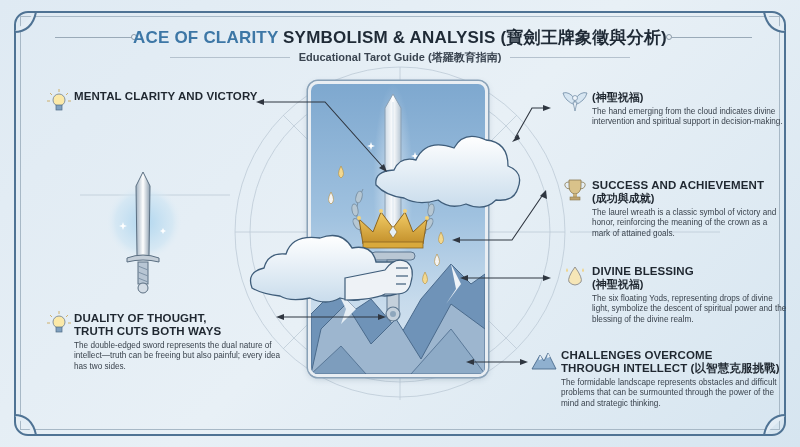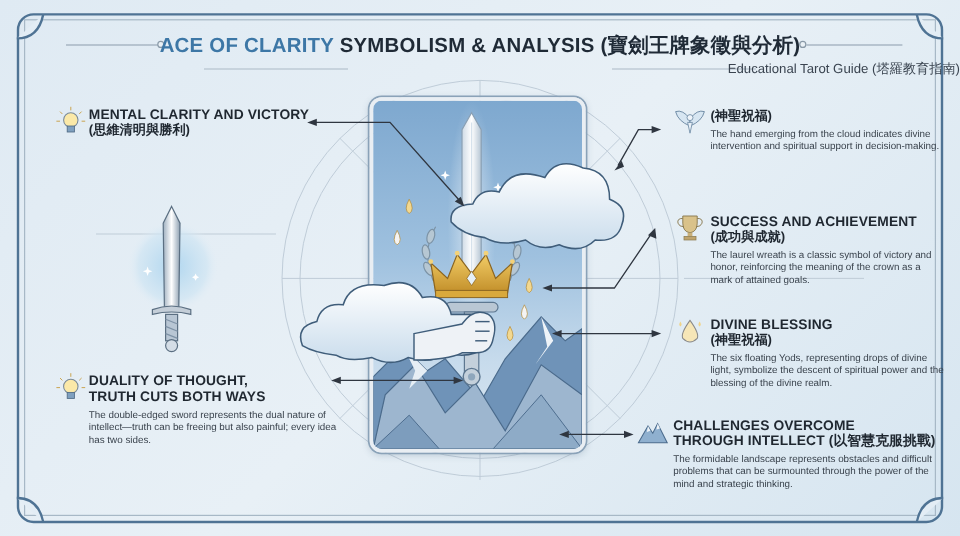--- a/index.html
+++ b/index.html
@@ -22,22 +22,22 @@
 
   .title-row {
     position: absolute; top: 26px; left: 0; width: 800px; text-align: center;
     font-weight: bold; font-size: 17px; letter-spacing: 0.2px;
   }
   .title-accent { color: #3d77a6; }
   .title-main { color: #1f2a36; }
   .title-line { position: absolute; top: 37px; height: 1px; background: #9aaab8; }
   .title-dot { position: absolute; top: 34px; width: 6px; height: 6px; border: 1px solid #8a9aa8; border-radius: 50%; background: #eaf1f6; }
   .subtitle {
-    position: absolute; top: 50px; left: 0; width: 800px; text-align: right;
-    font-size: 11px; color: #3a4450;
+    position: absolute; top: 50px; left: 0; width: 800px; text-align: center;
+    font-size: 11px; color: #3a4450; font-weight: bold;
   }
   .sub-line { position: absolute; top: 57px; height: 1px; background: #b5c2ce; }
 
   .section { position: absolute; }
   .section .icon { position: absolute; left: 0; top: 0; width: 26px; height: 26px; }
   .section h3 {
     font-size: 11.5px; font-weight: bold; color: #1f2730; line-height: 13px;
     text-transform: uppercase; letter-spacing: 0.1px;
   }
   .section .cn { font-size: 11px; font-weight: bold; color: #1f2730; line-height: 13px; }
@@ -248,21 +248,20 @@
         <line x1="4" y1="5" x2="6" y2="7"></line>
         <line x1="22" y1="5" x2="20" y2="7"></line>
         <line x1="1" y1="13" x2="4" y2="13"></line>
         <line x1="22" y1="13" x2="25" y2="13"></line>
       </g>
     <circle cx="13" cy="12" r="6" fill="#fbe9a8" stroke="#7a8a98" stroke-width="0.9"></circle>
     <rect x="10" y="17" width="6" height="5" fill="#7fa0bf" stroke="#4f6a84" stroke-width="0.7"></rect>
   </svg>
   <div class="text" style="left:28px;width:210px;">
     <h3>MENTAL CLARITY AND VICTORY</h3>
-    <div class="cn">(思維清明與勝利)</div>
   </div>
 </div>
 
 <div class="section" style="left:46px;top:310px;width:230px;">
   <svg class="icon" viewBox="0 0 26 26">
     <g stroke="#c9a14a" stroke-width="0.8">
         <line x1="13" y1="1" x2="13" y2="4"></line>
         <line x1="4" y1="5" x2="6" y2="7"></line>
         <line x1="22" y1="5" x2="20" y2="7"></line>
         <line x1="1" y1="13" x2="4" y2="13"></line>

